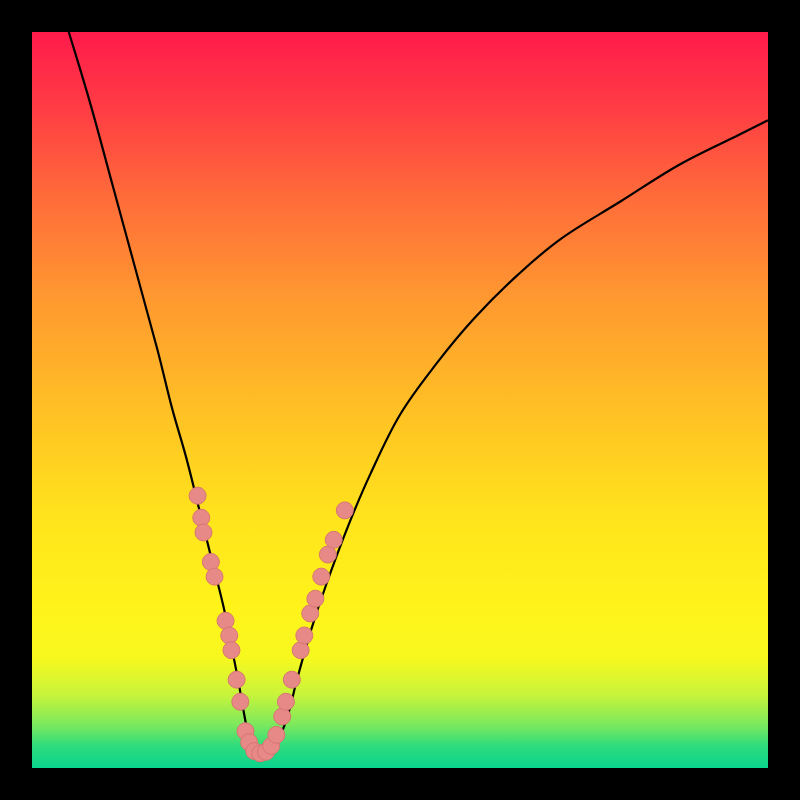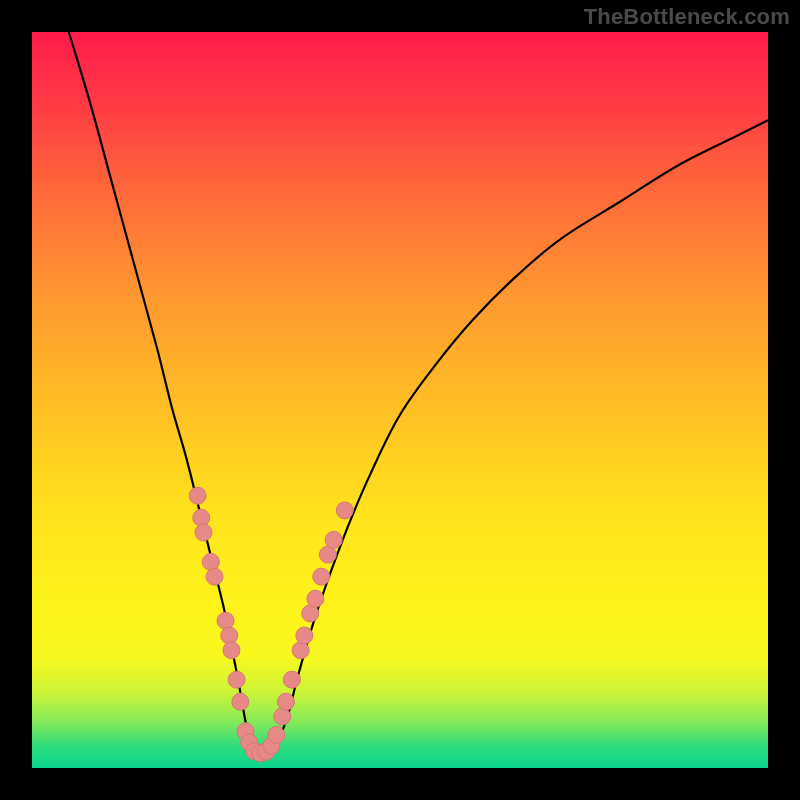--- a/index.html
+++ b/index.html
@@ -91,14 +91,13 @@
           <circle cx="272.32" cy="603.52" r="8.5" fill="#e78a87" stroke="#d77572" stroke-width="1"></circle>
           <circle cx="278.21" cy="581.44" r="8.5" fill="#e78a87" stroke="#d77572" stroke-width="1"></circle>
           <circle cx="283.36" cy="566.72" r="8.5" fill="#e78a87" stroke="#d77572" stroke-width="1"></circle>
           <circle cx="289.25" cy="544.64" r="8.5" fill="#e78a87" stroke="#d77572" stroke-width="1"></circle>
           <circle cx="295.87" cy="522.56" r="8.5" fill="#e78a87" stroke="#d77572" stroke-width="1"></circle>
           <circle cx="301.76" cy="507.84" r="8.5" fill="#e78a87" stroke="#d77572" stroke-width="1"></circle>
           <circle cx="312.80" cy="478.40" r="8.5" fill="#e78a87" stroke="#d77572" stroke-width="1"></circle>
         </g>
     </svg>
   </div>
-  <div class="watermark">TheBottleneck.com</div>
 </div>
 
 </body></html>

